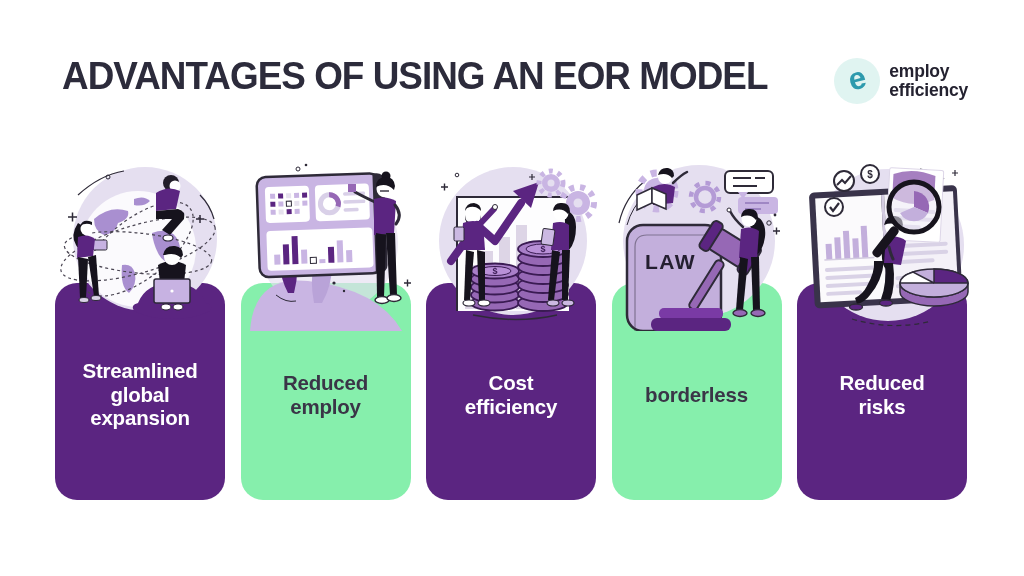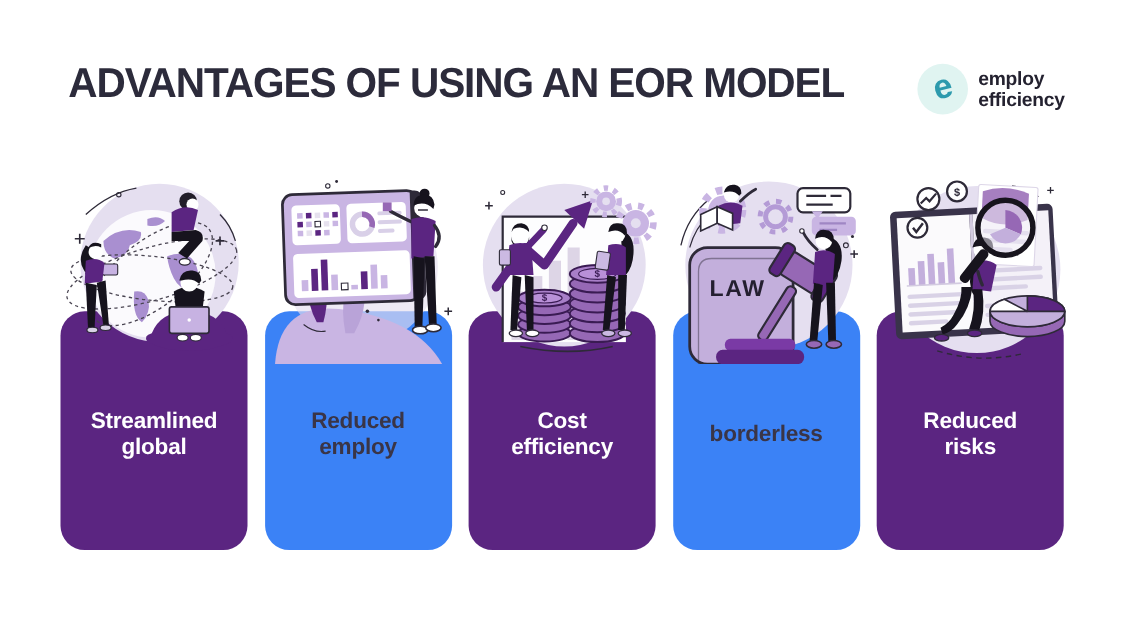--- a/index.html
+++ b/index.html
@@ -12,21 +12,21 @@
   .title { font-size:38px; font-weight:bold; color:#2c2b3b; letter-spacing:-1px; white-space:nowrap; transform:scaleX(0.97); transform-origin:left top; line-height:1.1; }
   .logo { display:flex; align-items:center; gap:9px; margin-top:2px; }
   .logo-mark { width:46px; height:46px; border-radius:50%; background:#e0f4f1; display:flex; align-items:center; justify-content:center; }
   .logo-mark span { font-size:31px; font-weight:bold; color:#2d9aad; transform:rotate(-14deg) translateY(-2px); display:block; }
   .logo-text { font-size:17.5px; font-weight:bold; color:#242230; line-height:1.1; letter-spacing:-0.2px; }
 
   
   .cards { position:absolute; left:55px; top:283px; width:912px; display:flex; justify-content:space-between; }
   .card { position:relative; width:170px; height:217px; border-radius:22px; }
   .card.dark  { background:#5b2581; }
-  .card.light { background:#3b82f6; }
+  .card.light { background:#86efac; }
   .illus { position:absolute; left:50%; top:-122px; width:180px; height:170px; margin-left:-90px; }
   .illus svg { display:block; width:180px; height:170px; }
   .label { position:absolute; left:0; right:0; top:0; bottom:0; display:flex; flex-direction:column; align-items:center; justify-content:center; padding-top:6px; font-size:20.5px; font-weight:bold; line-height:1.17; text-align:center; letter-spacing:-0.2px; }
   .card.dark  .label { color:#ffffff; }
   .card.light .label { color:#3a3547; }
   .label span { display:block; }
   svg text.law { font-size:21px; font-weight:bold; letter-spacing:1.5px; fill:#241f30; font-family:"Liberation Sans",sans-serif; }
   svg text.coin { font-size:9px; font-weight:bold; fill:#3c1d56; text-anchor:middle; font-family:"Liberation Sans",sans-serif; }
   svg text.badge { font-size:10px; font-weight:bold; fill:#2e2a38; text-anchor:middle; font-family:"Liberation Sans",sans-serif; }
 </style>
@@ -103,20 +103,21 @@
           <g stroke="#2e2a38" stroke-width="1.5">
             <path d="M18 56 h9 M22.5 51.5 v9"></path>
             <path d="M146 58 h8 M150 54 v8"></path>
           </g>
           <circle cx="58" cy="16" r="2" fill="none" stroke="#2e2a38"></circle>
         </svg>
       </div>
       <div class="label">
         <span>Streamlined</span>
         <span>global</span>
+        <span>expansion</span>
       </div>
     </div>
 
     <div class="card light">
       <div class="illus">
         <svg viewBox="0 0 180 170">
           <circle cx="92" cy="82" r="70" fill="#e5dff0" opacity="0.65"></circle>
           <path d="M14 170 q4 -56 58 -50 q70 8 94 50 Z" fill="#c9b5e3"></path>
           <path d="M78 142 q-8 -42 14 -60 q10 32 -6 60 Z" fill="#b9a3d8"></path>
           <path d="M52 132 q-16 -30 2 -54 q12 24 4 54 Z" fill="#5b2581"></path>

